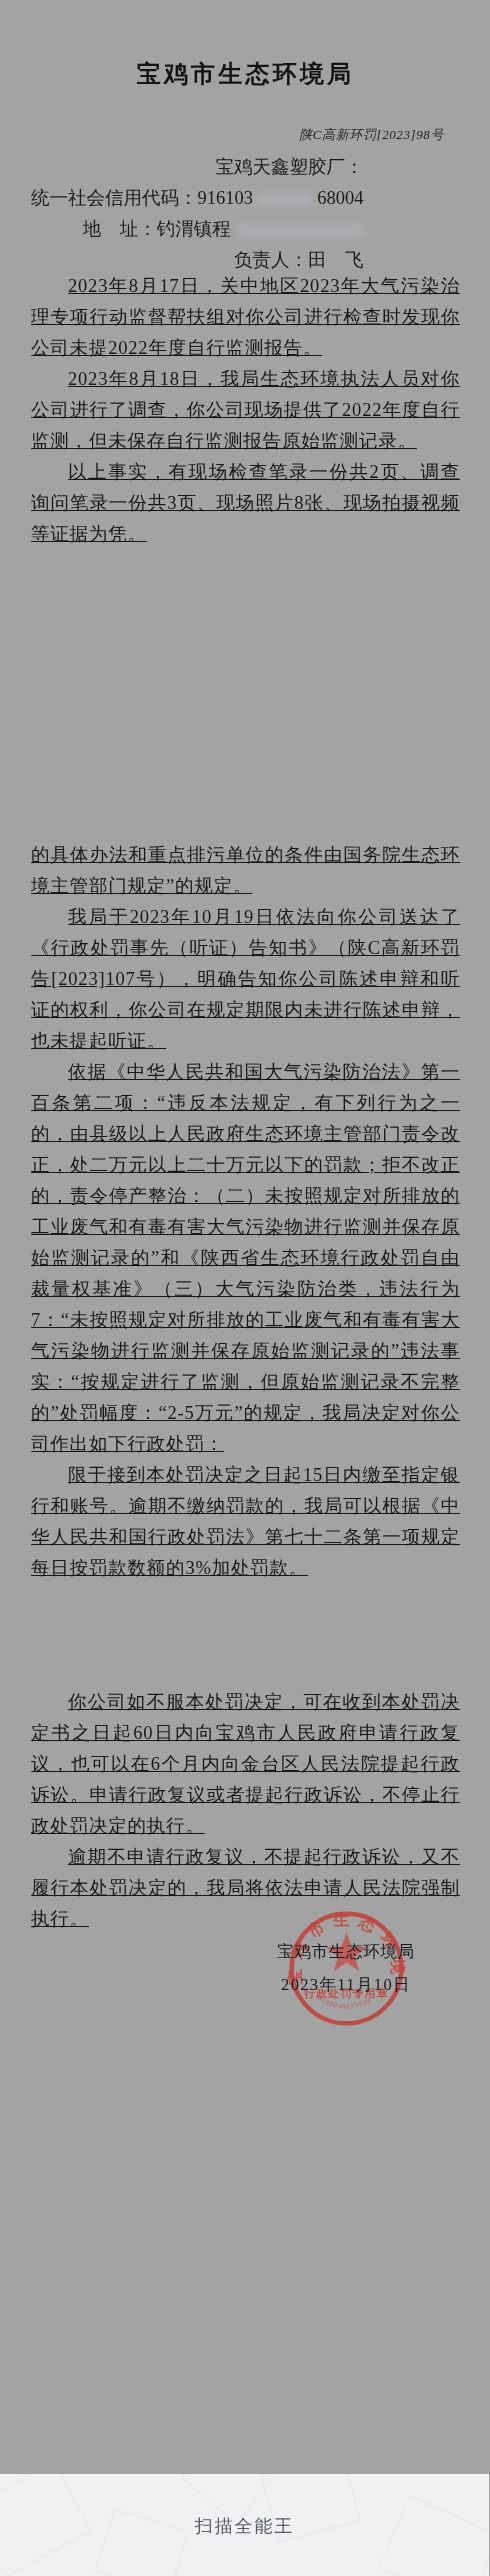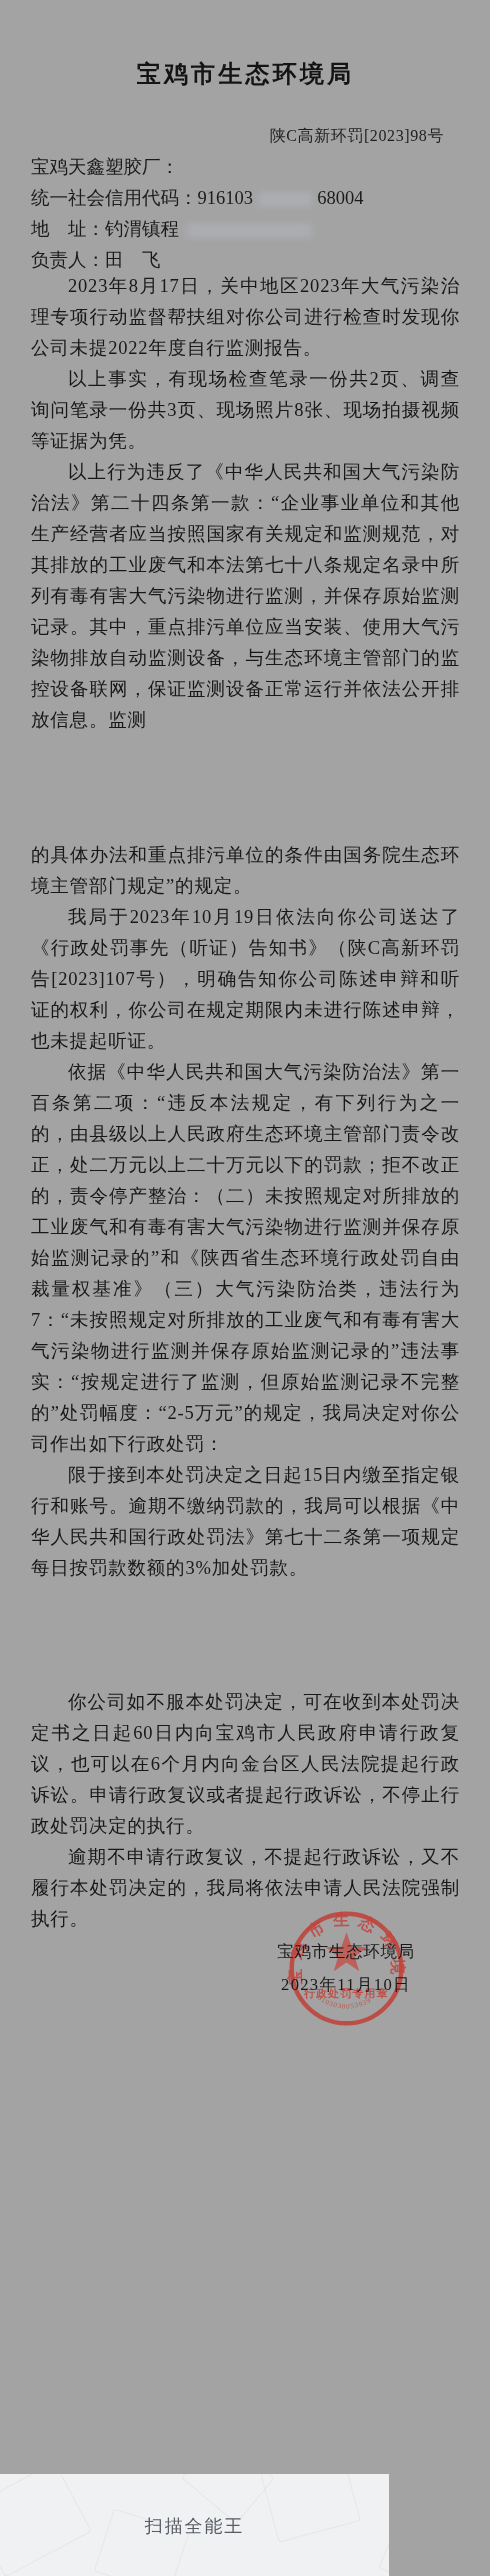--- a/index.html
+++ b/index.html
@@ -9,54 +9,54 @@
     font-family:"Liberation Serif","DejaVu Serif",serif;color:#1b1b1b;
   }
   .title{
     position:absolute;left:0;width:100%;text-align:center;
     font-weight:700;font-size:24px;letter-spacing:3.2px;color:#141414;
   }
   .title-1{top:58px;}
   .title-2{top:90px;}
   .docno{
     position:absolute;top:126px;right:47px;
-    font-size:16px;letter-spacing:0.6px;color:#1f1f1f;
+    font-size:13px;letter-spacing:0.6px;color:#1f1f1f;font-style:italic;
   }
   .recipient{position:absolute;left:31px;top:152px;font-size:18.5px;}
-  .rline{margin:0;line-height:31px;white-space:nowrap;}
+  .rline{margin:0;line-height:31px;white-space:nowrap;text-align:right;}
   .blur{
     display:inline-block;vertical-align:middle;background:#b7bcc4;
     filter:blur(3.2px);opacity:.40;border-radius:2.6px;height:15.3px;
   }
   .blur-code{width:54px;margin:0 5.1px;}
   .blur-addr{width:125px;margin-left:7.7px;}
   .bodyblock{
     position:absolute;left:31px;width:429px;
     font-size:18.5px;letter-spacing:0.8px;line-height:31px;
     text-align:justify;color:#181818;
   }
   .p1{top:271px;}
   .p2{top:840px;}
   .p3{top:1687px;}
-  .para{margin:0;text-indent:2em;}
+  .para{margin:0;text-indent:2em;text-decoration:underline;}
   .cont{text-indent:0;}
   .seal{position:absolute;left:286px;top:1908px;width:121px;height:121px;opacity:.92;}
   .sealring{fill:none;stroke:#c2362e;stroke-width:7;opacity:.85;}
   .sealtext{fill:#c63c33;font-size:25px;letter-spacing:13px;font-weight:700;opacity:.85;}
   .sealsub{fill:#c63c33;font-size:17px;letter-spacing:2px;font-weight:700;opacity:.85;}
   .sealserial{fill:#c63c33;font-size:11px;letter-spacing:1.5px;opacity:.85;}
   .sealstar{fill:#c8463d;opacity:.78;}
   .sig{
     position:absolute;left:266px;width:160px;text-align:center;
     font-size:16.6px;color:#191919;letter-spacing:0.6px;z-index:3;white-space:nowrap;
   }
   .sig-agency{top:1941px;}
   .sig-date{top:1974px;letter-spacing:1.3px;}
   .footer{
-    position:absolute;left:0;top:2474px;width:389px;height:102px;
+    position:absolute;left:0;top:2474px;width:489px;height:102px;
     background:#f0f1f3;overflow:hidden;
   }
   .doodle{
     position:absolute;border:1.3px solid #c9ccd2;opacity:.28;border-radius:3.8px;
   }
   .d1{left:-19px;top:6.4px;width:96px;height:77px;transform:rotate(-28deg);}
   .d2{left:102px;top:45px;width:77px;height:64px;transform:rotate(18deg);}
   .d3{left:268px;top:-12.8px;width:83px;height:70px;transform:rotate(-15deg);}
   .d4{left:390px;top:38px;width:96px;height:77px;transform:rotate(24deg);}
   .d5{left:192px;top:-25.6px;width:70px;height:58px;transform:rotate(40deg);}
@@ -85,22 +85,22 @@
     <p class="rline">
       <span>地　址：</span><span>钓渭镇程</span><span class="blur blur-addr"></span>
     </p>
     <p class="rline">
       <span>负责人：</span><span>田　飞</span>
     </p>
   </div>
 
   <div class="bodyblock p1">
       <p class="para">2023年8月17日，关中地区2023年大气污染治理专项行动监督帮扶组对你公司进行检查时发现你公司未提2022年度自行监测报告。</p>
+      <p class="para">2023年8月18日，我局生态环境执法人员对你公司进行了调查，你公司现场提供了2022年度自行监测，但未保存自行监测报告原始监测记录。</p>
       <p class="para">以上事实，有现场检查笔录一份共2页、调查询问笔录一份共3页、现场照片8张、现场拍摄视频等证据为凭。</p>
-      <p class="para">以上行为违反了《中华人民共和国大气污染防治法》第二十四条第一款：“企业事业单位和其他生产经营者应当按照国家有关规定和监测规范，对其排放的工业废气和本法第七十八条规定名录中所列有毒有害大气污染物进行监测，并保存原始监测记录。其中，重点排污单位应当安装、使用大气污染物排放自动监测设备，与生态环境主管部门的监控设备联网，保证监测设备正常运行并依法公开排放信息。监测</p>
     </div>
   <div class="bodyblock p2">
       <p class="para cont">的具体办法和重点排污单位的条件由国务院生态环境主管部门规定”的规定。</p>
       <p class="para">我局于2023年10月19日依法向你公司送达了《行政处罚事先（听证）告知书》（陕C高新环罚告[2023]107号），明确告知你公司陈述申辩和听证的权利，你公司在规定期限内未进行陈述申辩，也未提起听证。</p>
       <p class="para">依据《中华人民共和国大气污染防治法》第一百条第二项：“违反本法规定，有下列行为之一的，由县级以上人民政府生态环境主管部门责令改正，处二万元以上二十万元以下的罚款；拒不改正的，责令停产整治：（二）未按照规定对所排放的工业废气和有毒有害大气污染物进行监测并保存原始监测记录的”和《陕西省生态环境行政处罚自由裁量权基准》（三）大气污染防治类，违法行为7：“未按照规定对所排放的工业废气和有毒有害大气污染物进行监测并保存原始监测记录的”违法事实：“按规定进行了监测，但原始监测记录不完整的”处罚幅度：“2-5万元”的规定，我局决定对你公司作出如下行政处罚：</p>
       <p class="para">限于接到本处罚决定之日起15日内缴至指定银行和账号。逾期不缴纳罚款的，我局可以根据《中华人民共和国行政处罚法》第七十二条第一项规定每日按罚款数额的3%加处罚款。</p>
     </div>
   <div class="bodyblock p3">
       <p class="para">你公司如不服本处罚决定，可在收到本处罚决定书之日起60日内向宝鸡市人民政府申请行政复议，也可以在6个月内向金台区人民法院提起行政诉讼。申请行政复议或者提起行政诉讼，不停止行政处罚决定的执行。</p>
       <p class="para">逾期不申请行政复议，不提起行政诉讼，又不履行本处罚决定的，我局将依法申请人民法院强制执行。</p>

